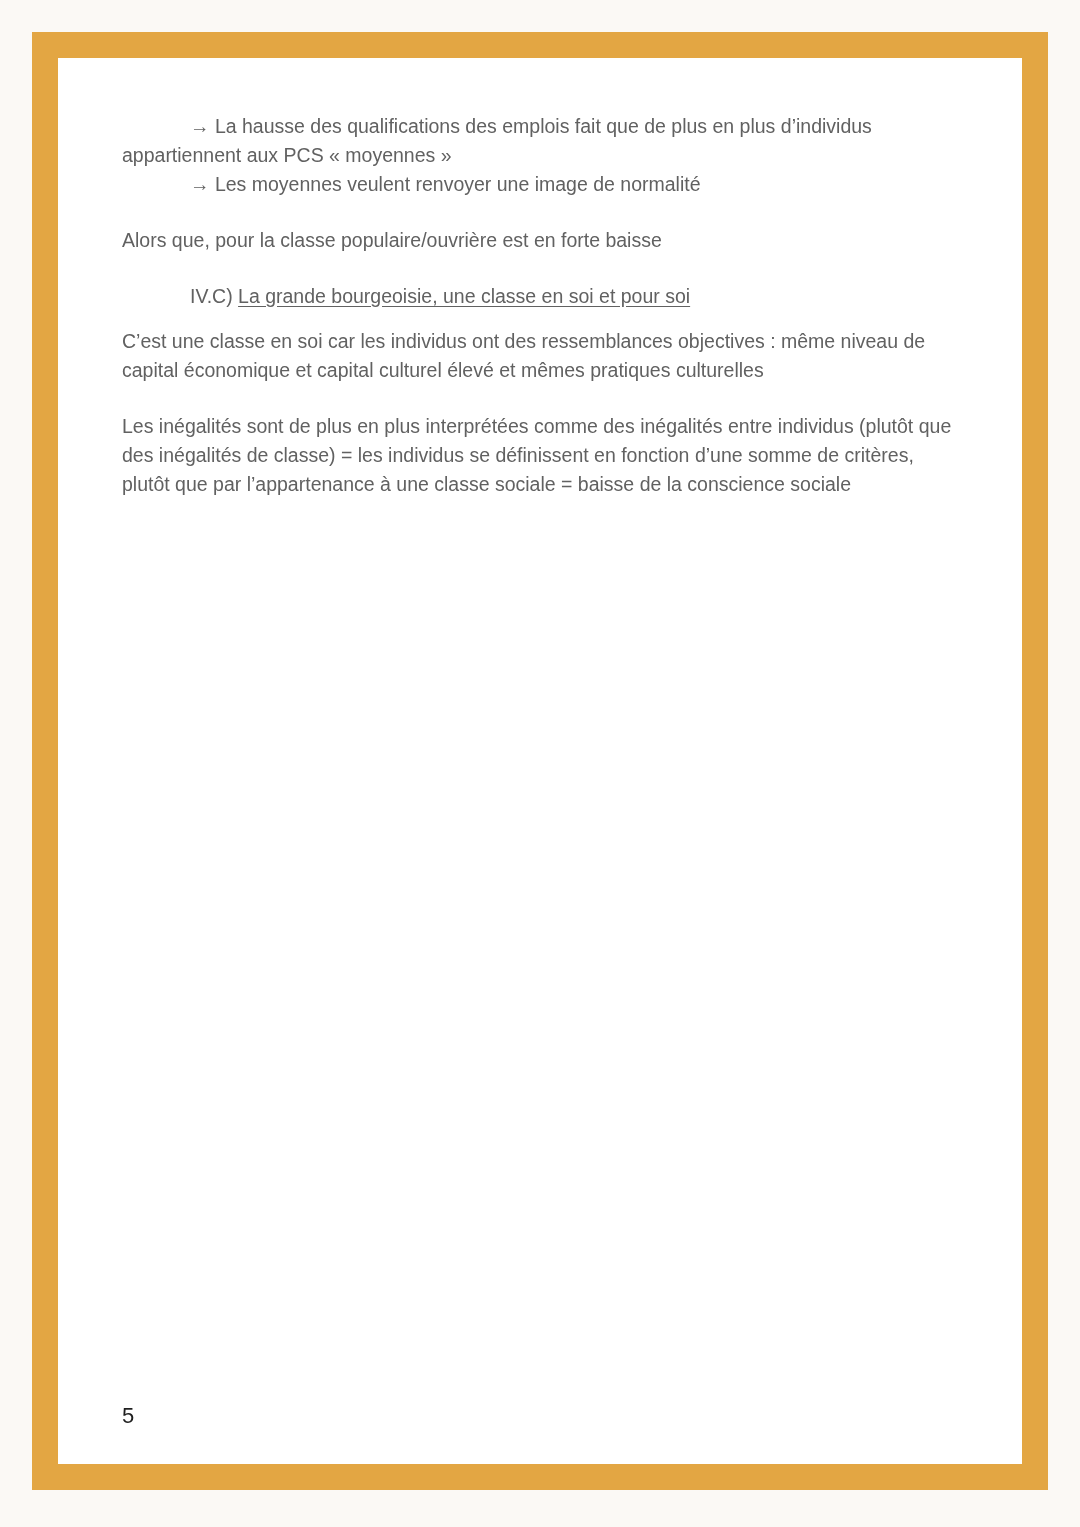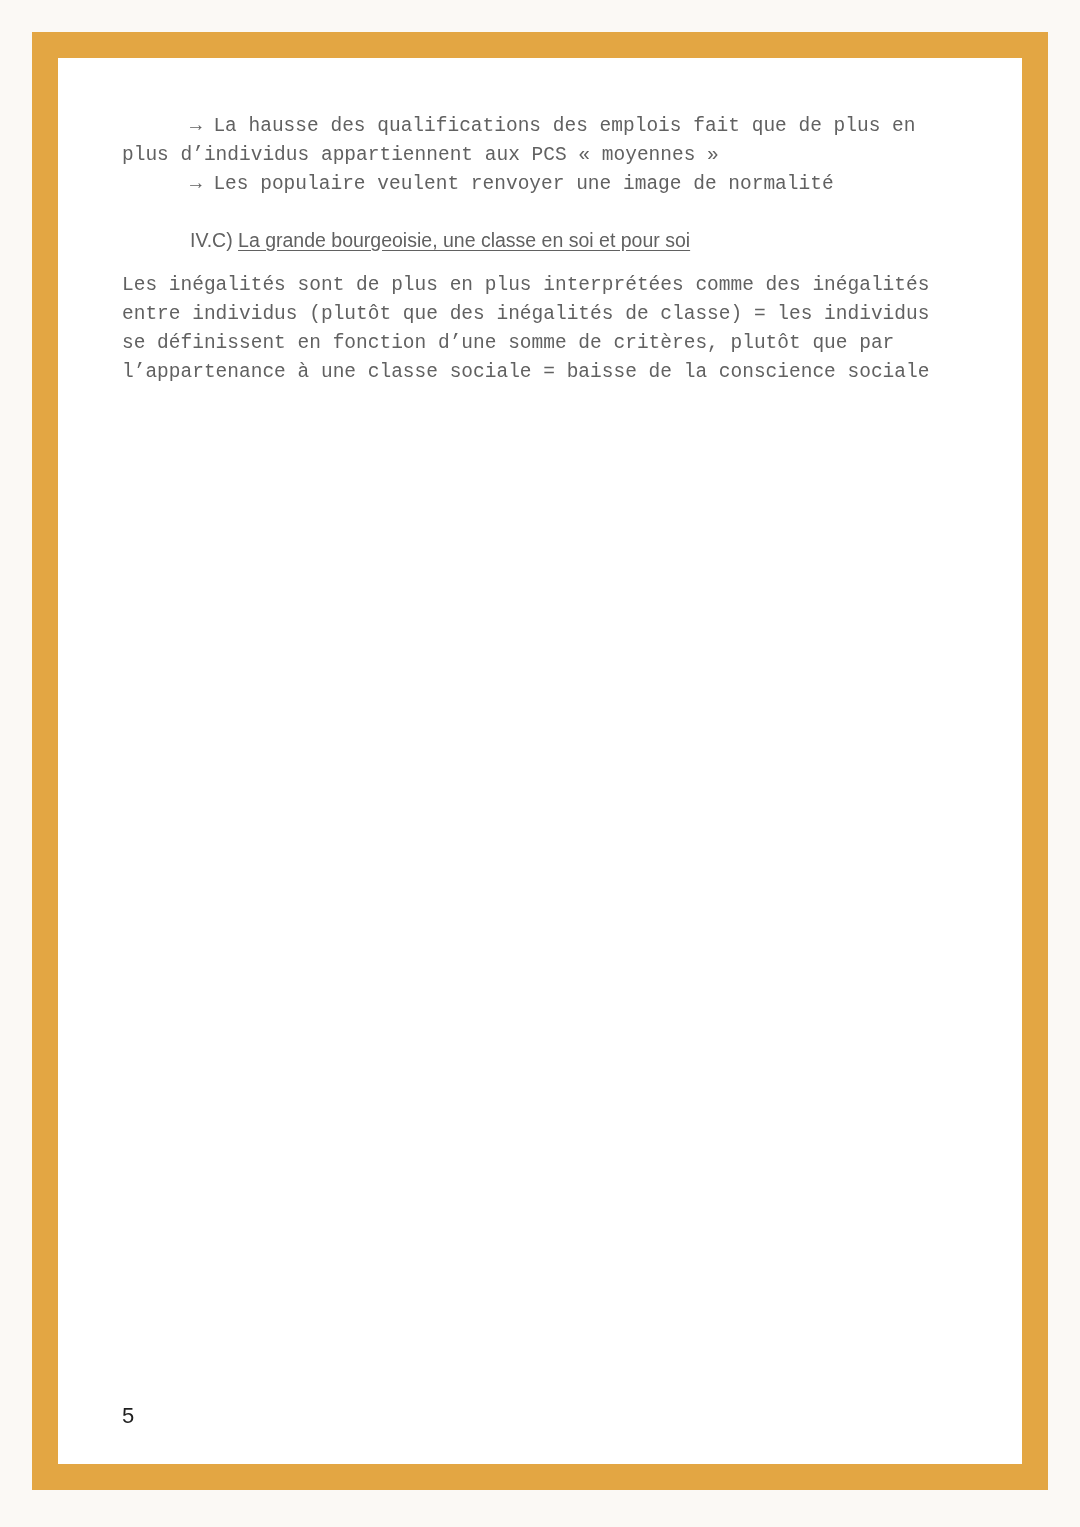--- a/index.html
+++ b/index.html
@@ -38,21 +38,20 @@
     position: absolute;
     left: 64px;
     right: 64px;
     top: 54px;
     color: var(--text-color);
     font-size: 19.5px;
     line-height: 29px;
   }
   .para {
     margin: 0 0 27px 0;
-    font-family: Liberation Mono, monospace;
   }
   .para.tight {
     margin-bottom: 0;
   }
   .para.indent {
     text-indent: 68px;
   }
   .heading {
     margin: 0 0 16px 0;
     font-size: 19.5px;
@@ -79,25 +78,27 @@
 </style>
 </head>
 <body>
 
 <div class="frame">
   <div class="page">
     <main class="content">
 
       <p class="para indent tight"><span class="arrow">→</span> <span>La hausse des qualifications des emplois fait que de plus en plus d’individus appartiennent aux PCS « moyennes »</span></p>
 
-      <p class="para indent"><span class="arrow">→</span> <span>Les populaire veulent renvoyer une image de normalité</span></p>
+      <p class="para indent"><span class="arrow">→</span> <span>Les moyennes veulent renvoyer une image de normalité</span></p>
 
+      <p class="para">Alors que, pour la classe populaire/ouvrière est en forte baisse</p>
 
       <h3 class="heading"><span class="prefix">IV.C)</span> <span class="title">La grande bourgeoisie, une classe en soi et pour soi</span></h3>
 
+      <p class="para">C’est une classe en soi car les individus ont des ressemblances objectives : même niveau de capital économique et capital culturel élevé et mêmes pratiques culturelles</p>
 
 
 
 
       <p class="para">Les inégalités sont de plus en plus interprétées comme des inégalités entre individus (plutôt que des inégalités de classe) = les individus se définissent en fonction d’une somme de critères, plutôt que par l’appartenance à une classe sociale = baisse de la conscience sociale</p>
 
     </main>
 
     <div class="page-number">5</div>
   </div>

